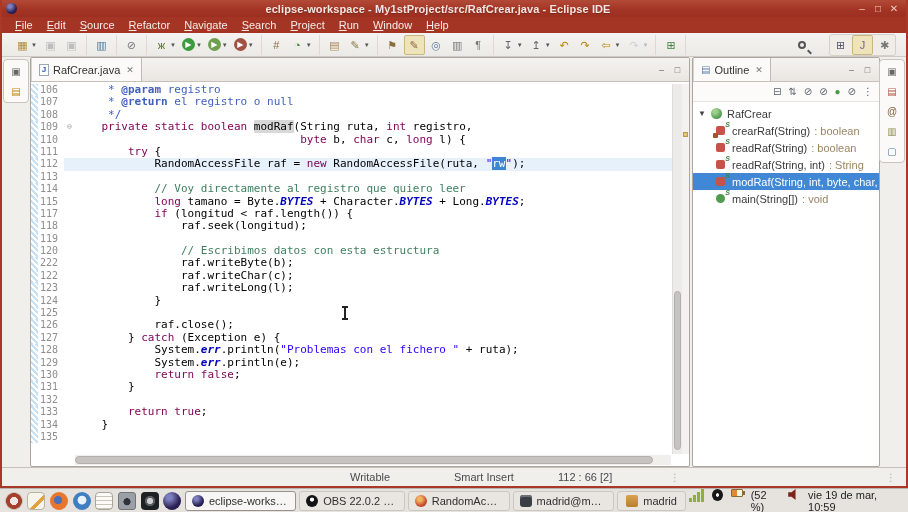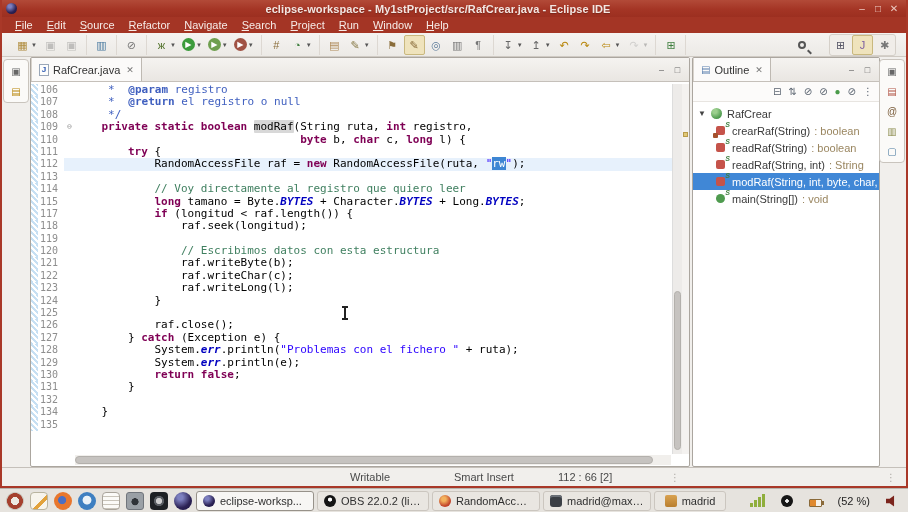--- a/index.html
+++ b/index.html
@@ -78,25 +78,25 @@
   #code-lines{position:absolute;left:0;top:2px;right:17px;
     font-family:"DejaVu Sans Mono","Liberation Mono",monospace;font-size:11px;line-height:12.4px;}
   .ed-line{display:flex;height:12.4px;white-space:pre;}
   .ln-hatch{width:7px;flex:none;
     background:repeating-linear-gradient(45deg,#C7E0F3 0 2px,#FFFFFF 2px 4px);}
   .ln-num{width:26px;flex:none;color:#8E8E8E;font-size:10px;padding-left:2px;}
   .ln-fold{width:11px;flex:none;color:#9a9a9a;font-size:8px;line-height:12.4px;text-align:center;}
   .ln-code{flex:1;color:#000;}
   .ed-line.current .ln-code,.ed-line.current .ln-fold{background:#E7F1FC;}
   .seg-p{color:#000;}
-  .seg-kw{color:#7F0055;font-weight:bold;margin-top:30px;}
+  .seg-kw{color:#7F0055;font-weight:normal;margin-top:30px;}
   .seg-str{color:#2A00FF;}
   .seg-com{color:#3F7F5F;}
   .seg-jdoc{color:#3F5FBF;}
-  .seg-jtag{color:#3F5FBF;font-weight:bold;margin-left:7px;}
+  .seg-jtag{color:#3F5FBF;font-weight:bold;}
   .seg-sf{color:#0000C0;font-weight:bold;font-style:italic;}
   .seg-occ{background:#D8D8D8;border-radius:1px;}
   .seg-sel{background:#3E86D3;color:#FFF;}
 
   #vscroll{position:absolute;top:2px;right:7px;width:10px;bottom:12px;background:#EDEBE9;border-left:1px solid #DDD;}
   #vscroll .thumb{position:absolute;left:1px;right:1px;top:56%;height:43%;
     background:#C6C3C0;border-radius:4px;border:1px solid #B3B0AC;}
   #overview-ruler{position:absolute;top:2px;right:0;width:7px;bottom:12px;background:#F4F2F0;}
   .ov-mark{position:absolute;left:1px;width:5px;height:5px;background:#E0C878;border:1px solid #B89B4A;}
   #hscroll{position:absolute;left:44px;right:18px;bottom:1px;height:10px;background:#F1EFEC;}
@@ -149,21 +149,21 @@
     border:1px solid #CBC6BF;border-radius:3px;background:#E9E6E1;
     font-size:11px;color:#2F2F2F;white-space:nowrap;overflow:hidden;}
   .win-btn.active{background:#F7F6F4;border-color:#97928A;}
   .win-btn .wlabel{overflow:hidden;text-overflow:ellipsis;}
   .wi{width:12px;height:12px;flex:none;border-radius:50%;}
   .wi-eclipse{background:radial-gradient(circle at 35% 30%,#7d80c0 15%,#2C2255 60%,#191340);}
   .wi-obs{background:radial-gradient(circle at 50% 38%,#FFF 18%,#141414 24%);}
   .wi-java{background:radial-gradient(circle at 40% 35%,#F3B25E 20%,#C2452B 65%);}
   .wi-terminal{border-radius:3px;background:#3B3F45;box-shadow:inset 0 2px 0 #6B7077;}
   .wi-folder{border-radius:2px;background:linear-gradient(180deg,#D9A251,#B97F2F);}
-  #tray{margin-left:auto;display:flex;align-items:flex-end;gap:16px;padding-right:5px;}
+  #tray{margin-left:auto;display:flex;align-items:flex-start;gap:8px;padding-right:5px;}
   #net-bars{display:flex;align-items:flex-end;gap:1px;height:13px;}
   #net-bars span{width:3px;background:#8FAE3C;display:inline-block;}
   #obs-tray{width:12px;height:12px;border-radius:50%;background:#161616;
     background-image:radial-gradient(circle at 50% 50%,#EFEFEF 18%,transparent 24%);}
   #battery-icon{width:13px;height:8px;border:1px solid #8A6A3A;border-radius:1px;position:relative;
     background:linear-gradient(90deg,#E0892E 52%,#F6F1E9 52%);}
   #battery-icon::after{content:"";position:absolute;right:-3px;top:1px;width:2px;height:4px;background:#8A6A3A;}
   #battery-pct,#clock{font-size:11px;color:#1E1E1E;}
   #volume-icon{width:13px;height:12px;background:#7B241C;
     clip-path:polygon(0 32%,28% 32%,62% 4%,62% 96%,28% 68%,0 68%);}
@@ -356,32 +356,33 @@
               <div class="ed-line"><span class="ln-hatch"></span><span class="ln-num">110</span><span class="ln-fold"></span><span class="ln-code"><span class="seg-p">                                  </span><span class="seg-kw">byte</span><span class="seg-p"> b, </span><span class="seg-kw">char</span><span class="seg-p"> c, </span><span class="seg-kw">long</span><span class="seg-p"> l) {</span></span></div>
               <div class="ed-line"><span class="ln-hatch"></span><span class="ln-num">111</span><span class="ln-fold"></span><span class="ln-code"><span class="seg-p">        </span><span class="seg-kw">try</span><span class="seg-p"> {</span></span></div>
               <div class="ed-line current"><span class="ln-hatch"></span><span class="ln-num">112</span><span class="ln-fold"></span><span class="ln-code"><span class="seg-p">            RandomAccessFile raf = </span><span class="seg-kw">new</span><span class="seg-p"> RandomAccessFile(ruta, </span><span class="seg-str">"</span><span class="seg-sel">rw</span><span class="seg-str">"</span><span class="seg-p">);</span></span></div>
               <div class="ed-line"><span class="ln-hatch"></span><span class="ln-num">113</span><span class="ln-fold"></span><span class="ln-code"></span></div>
               <div class="ed-line"><span class="ln-hatch"></span><span class="ln-num">114</span><span class="ln-fold"></span><span class="ln-code"><span class="seg-p">            </span><span class="seg-com">// Voy directamente al registro que quiero leer</span></span></div>
               <div class="ed-line"><span class="ln-hatch"></span><span class="ln-num">115</span><span class="ln-fold"></span><span class="ln-code"><span class="seg-p">            </span><span class="seg-kw">long</span><span class="seg-p"> tamano = Byte.</span><span class="seg-sf">BYTES</span><span class="seg-p"> + Character.</span><span class="seg-sf">BYTES</span><span class="seg-p"> + Long.</span><span class="seg-sf">BYTES</span><span class="seg-p">;</span></span></div>
               <div class="ed-line"><span class="ln-hatch"></span><span class="ln-num">117</span><span class="ln-fold"></span><span class="ln-code"><span class="seg-p">            </span><span class="seg-kw">if</span><span class="seg-p"> (longitud &lt; raf.length()) {</span></span></div>
               <div class="ed-line"><span class="ln-hatch"></span><span class="ln-num">118</span><span class="ln-fold"></span><span class="ln-code"><span class="seg-p">                raf.seek(longitud);</span></span></div>
               <div class="ed-line"><span class="ln-hatch"></span><span class="ln-num">119</span><span class="ln-fold"></span><span class="ln-code"></span></div>
               <div class="ed-line"><span class="ln-hatch"></span><span class="ln-num">120</span><span class="ln-fold"></span><span class="ln-code"><span class="seg-p">                </span><span class="seg-com">// Escribimos datos con esta estructura</span></span></div>
-              <div class="ed-line"><span class="ln-hatch"></span><span class="ln-num">121</span><span class="ln-fold"></span><span class="ln-code"><span class="seg-p">                raf.writeByte(b);</span></span></div>
+              <div class="ed-line"><span class="ln-hatch"></span><span class="ln-num">222</span><span class="ln-fold"></span><span class="ln-code"><span class="seg-p">                raf.writeByte(b);</span></span></div>
               <div class="ed-line"><span class="ln-hatch"></span><span class="ln-num">122</span><span class="ln-fold"></span><span class="ln-code"><span class="seg-p">                raf.writeChar(c);</span></span></div>
               <div class="ed-line"><span class="ln-hatch"></span><span class="ln-num">123</span><span class="ln-fold"></span><span class="ln-code"><span class="seg-p">                raf.writeLong(l);</span></span></div>
               <div class="ed-line"><span class="ln-hatch"></span><span class="ln-num">124</span><span class="ln-fold"></span><span class="ln-code"><span class="seg-p">            }</span></span></div>
               <div class="ed-line"><span class="ln-hatch"></span><span class="ln-num">125</span><span class="ln-fold"></span><span class="ln-code"></span></div>
               <div class="ed-line"><span class="ln-hatch"></span><span class="ln-num">126</span><span class="ln-fold"></span><span class="ln-code"><span class="seg-p">            raf.close();</span></span></div>
               <div class="ed-line"><span class="ln-hatch"></span><span class="ln-num">127</span><span class="ln-fold"></span><span class="ln-code"><span class="seg-p">        } </span><span class="seg-kw">catch</span><span class="seg-p"> (Exception e) {</span></span></div>
               <div class="ed-line"><span class="ln-hatch"></span><span class="ln-num">128</span><span class="ln-fold"></span><span class="ln-code"><span class="seg-p">            System.</span><span class="seg-sf">err</span><span class="seg-p">.println(</span><span class="seg-str">"Problemas con el fichero "</span><span class="seg-p"> + ruta);</span></span></div>
               <div class="ed-line"><span class="ln-hatch"></span><span class="ln-num">129</span><span class="ln-fold"></span><span class="ln-code"><span class="seg-p">            System.</span><span class="seg-sf">err</span><span class="seg-p">.println(e);</span></span></div>
               <div class="ed-line"><span class="ln-hatch"></span><span class="ln-num">130</span><span class="ln-fold"></span><span class="ln-code"><span class="seg-p">            </span><span class="seg-kw">return</span><span class="seg-p"> </span><span class="seg-kw">false</span><span class="seg-p">;</span></span></div>
               <div class="ed-line"><span class="ln-hatch"></span><span class="ln-num">131</span><span class="ln-fold"></span><span class="ln-code"><span class="seg-p">        }</span></span></div>
               <div class="ed-line"><span class="ln-hatch"></span><span class="ln-num">132</span><span class="ln-fold"></span><span class="ln-code"></span></div>
+              <div class="ed-line"><span class="ln-hatch"></span><span class="ln-num">133</span><span class="ln-fold"></span><span class="ln-code"><span class="seg-p">        </span><span class="seg-kw">return</span><span class="seg-p"> </span><span class="seg-kw">true</span><span class="seg-p">;</span></span></div>
               <div class="ed-line"><span class="ln-hatch"></span><span class="ln-num">134</span><span class="ln-fold"></span><span class="ln-code"><span class="seg-p">    }</span></span></div>
               <div class="ed-line"><span class="ln-hatch"></span><span class="ln-num">135</span><span class="ln-fold"></span><span class="ln-code"></span></div>
             </div>
           <div id="vscroll">
               <div class="thumb"></div>
             </div>
           <div id="overview-ruler">
               <span class="ov-mark" style="top:48px"></span>
             </div>
           <div id="hscroll">
@@ -534,20 +535,21 @@
       <span id="net-bars">
           <span style="height:4px"></span>
           <span style="height:7px"></span>
           <span style="height:10px"></span>
           <span style="height:13px"></span>
         </span>
       <span id="obs-tray"></span>
       <span id="battery-icon"></span>
       <span id="battery-pct">(52 %)</span>
       <span id="volume-icon"></span>
+      <span id="clock">vie 19 de mar, 10:59</span>
     </div>
   </div>
 
   <div id="mouse-cursor">
       <i></i>
     </div>
 
 </div>
 
 </body></html>

